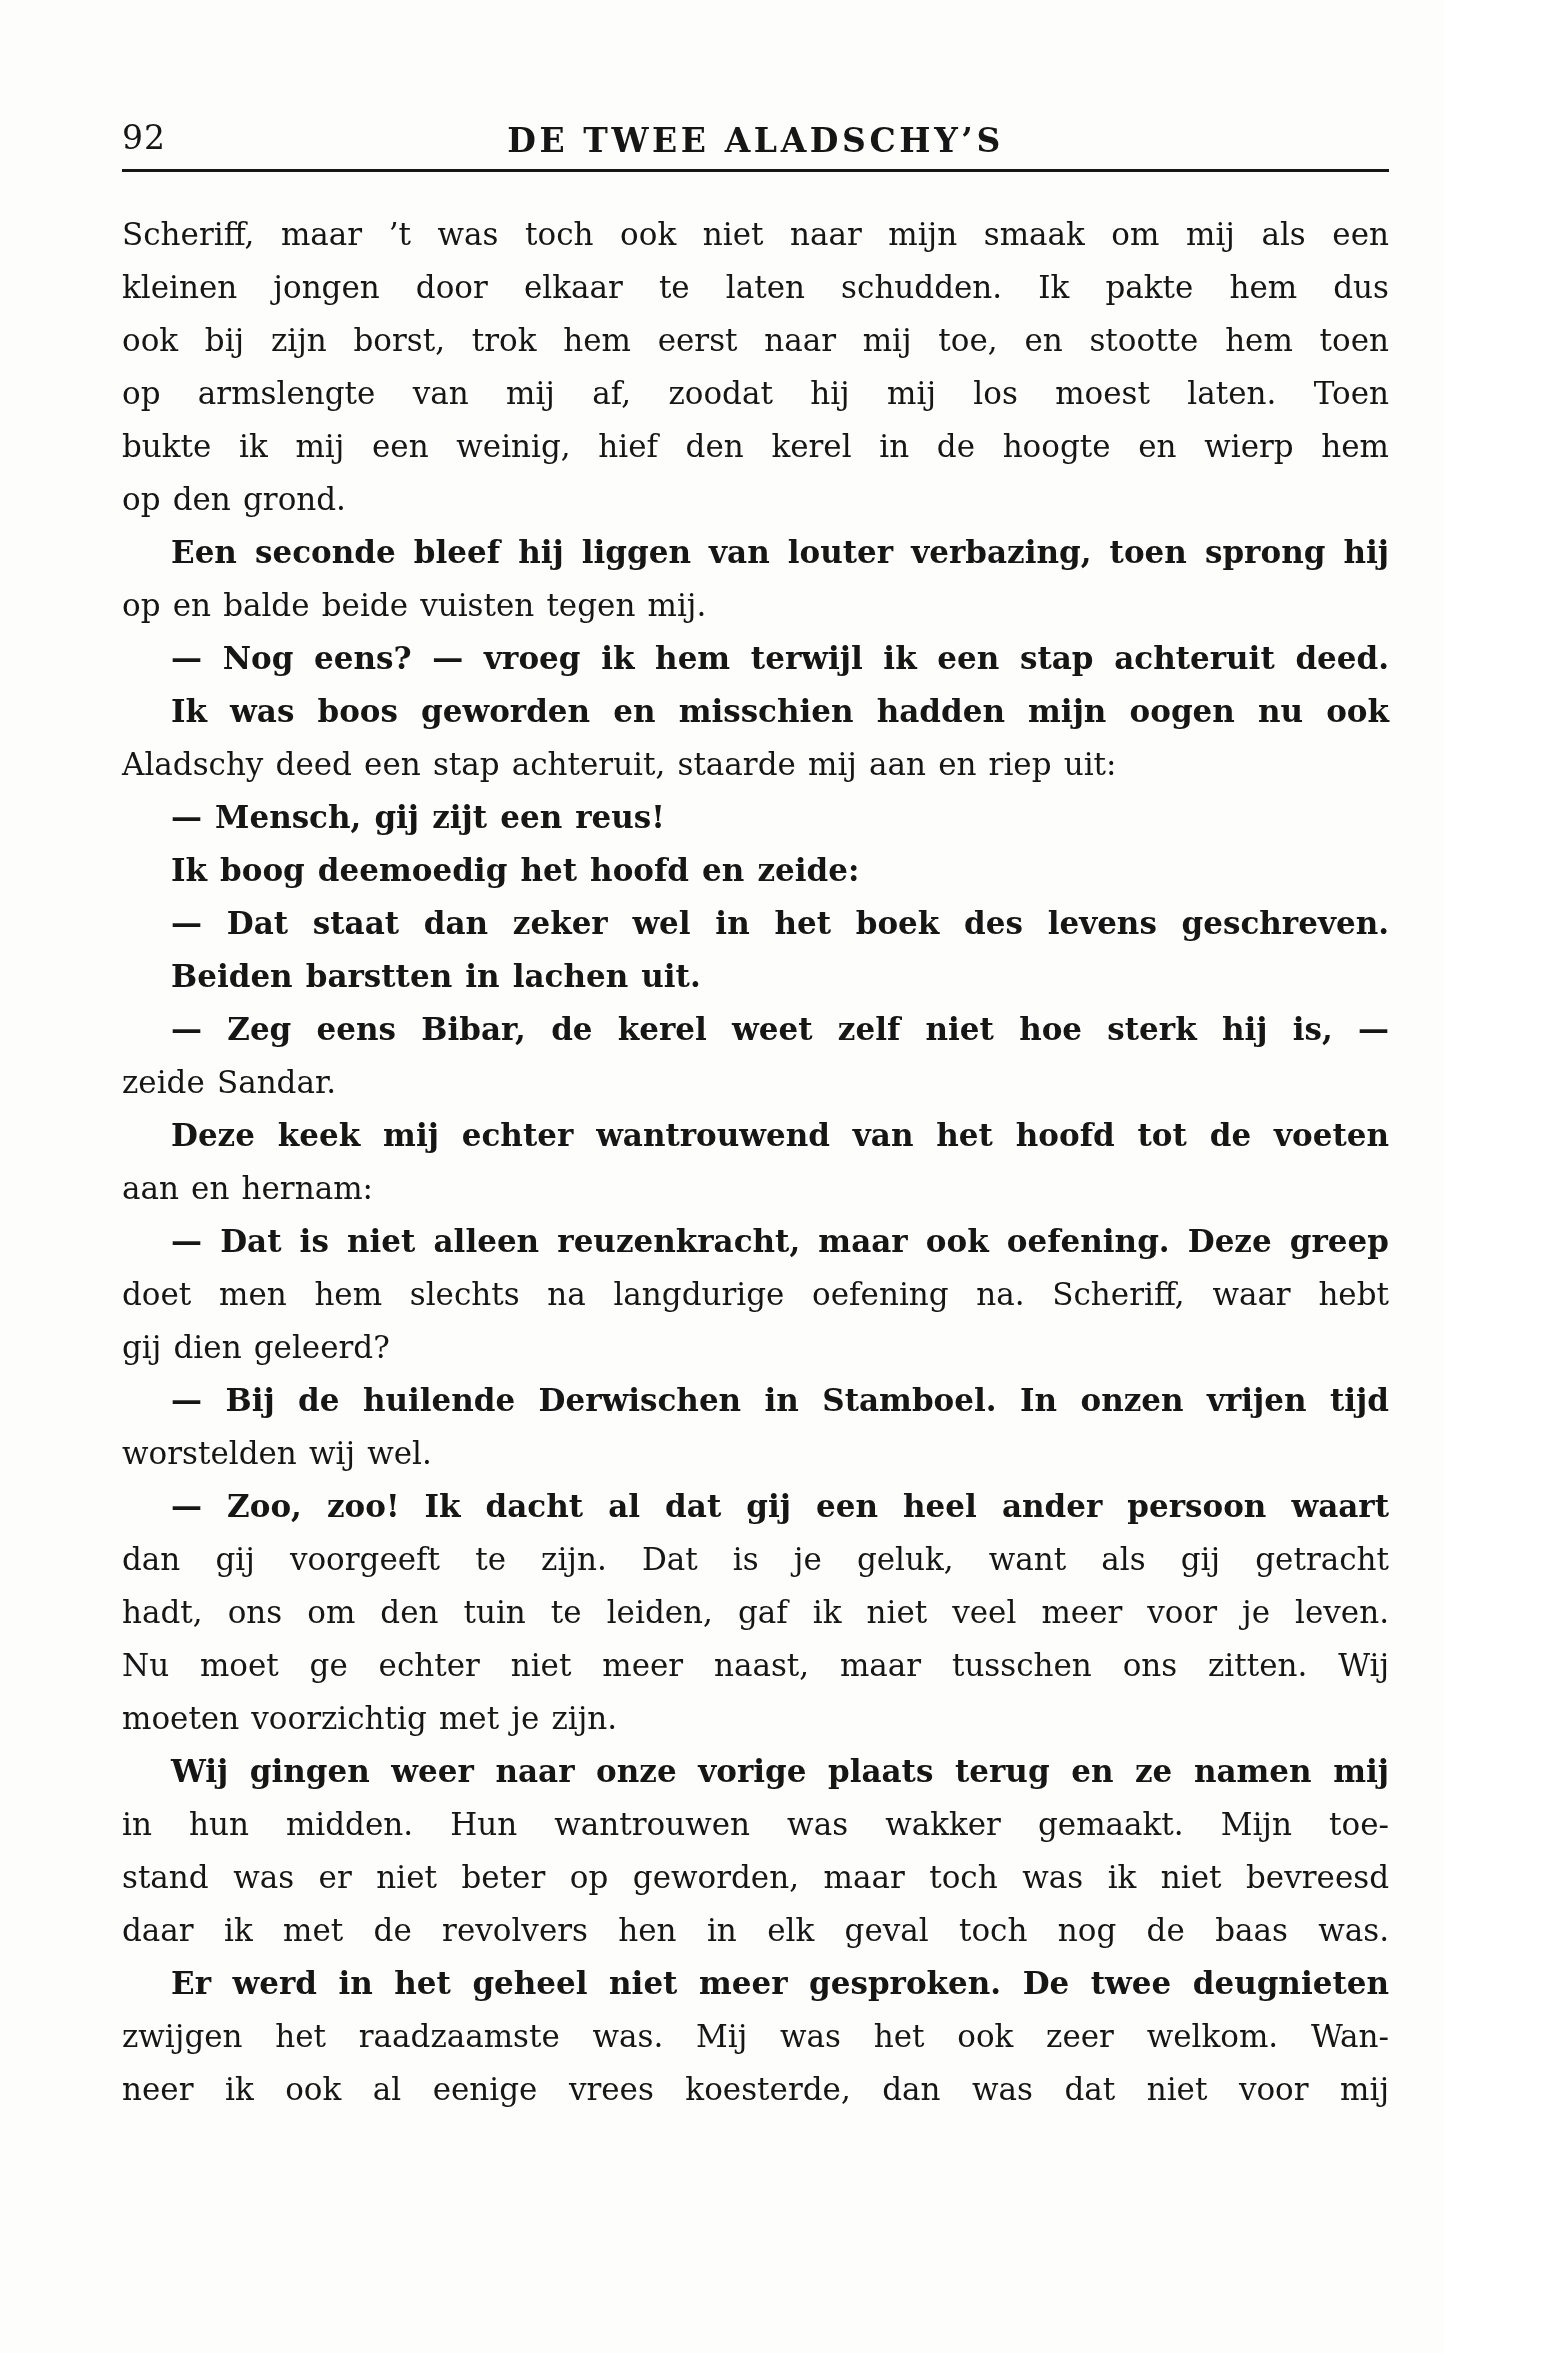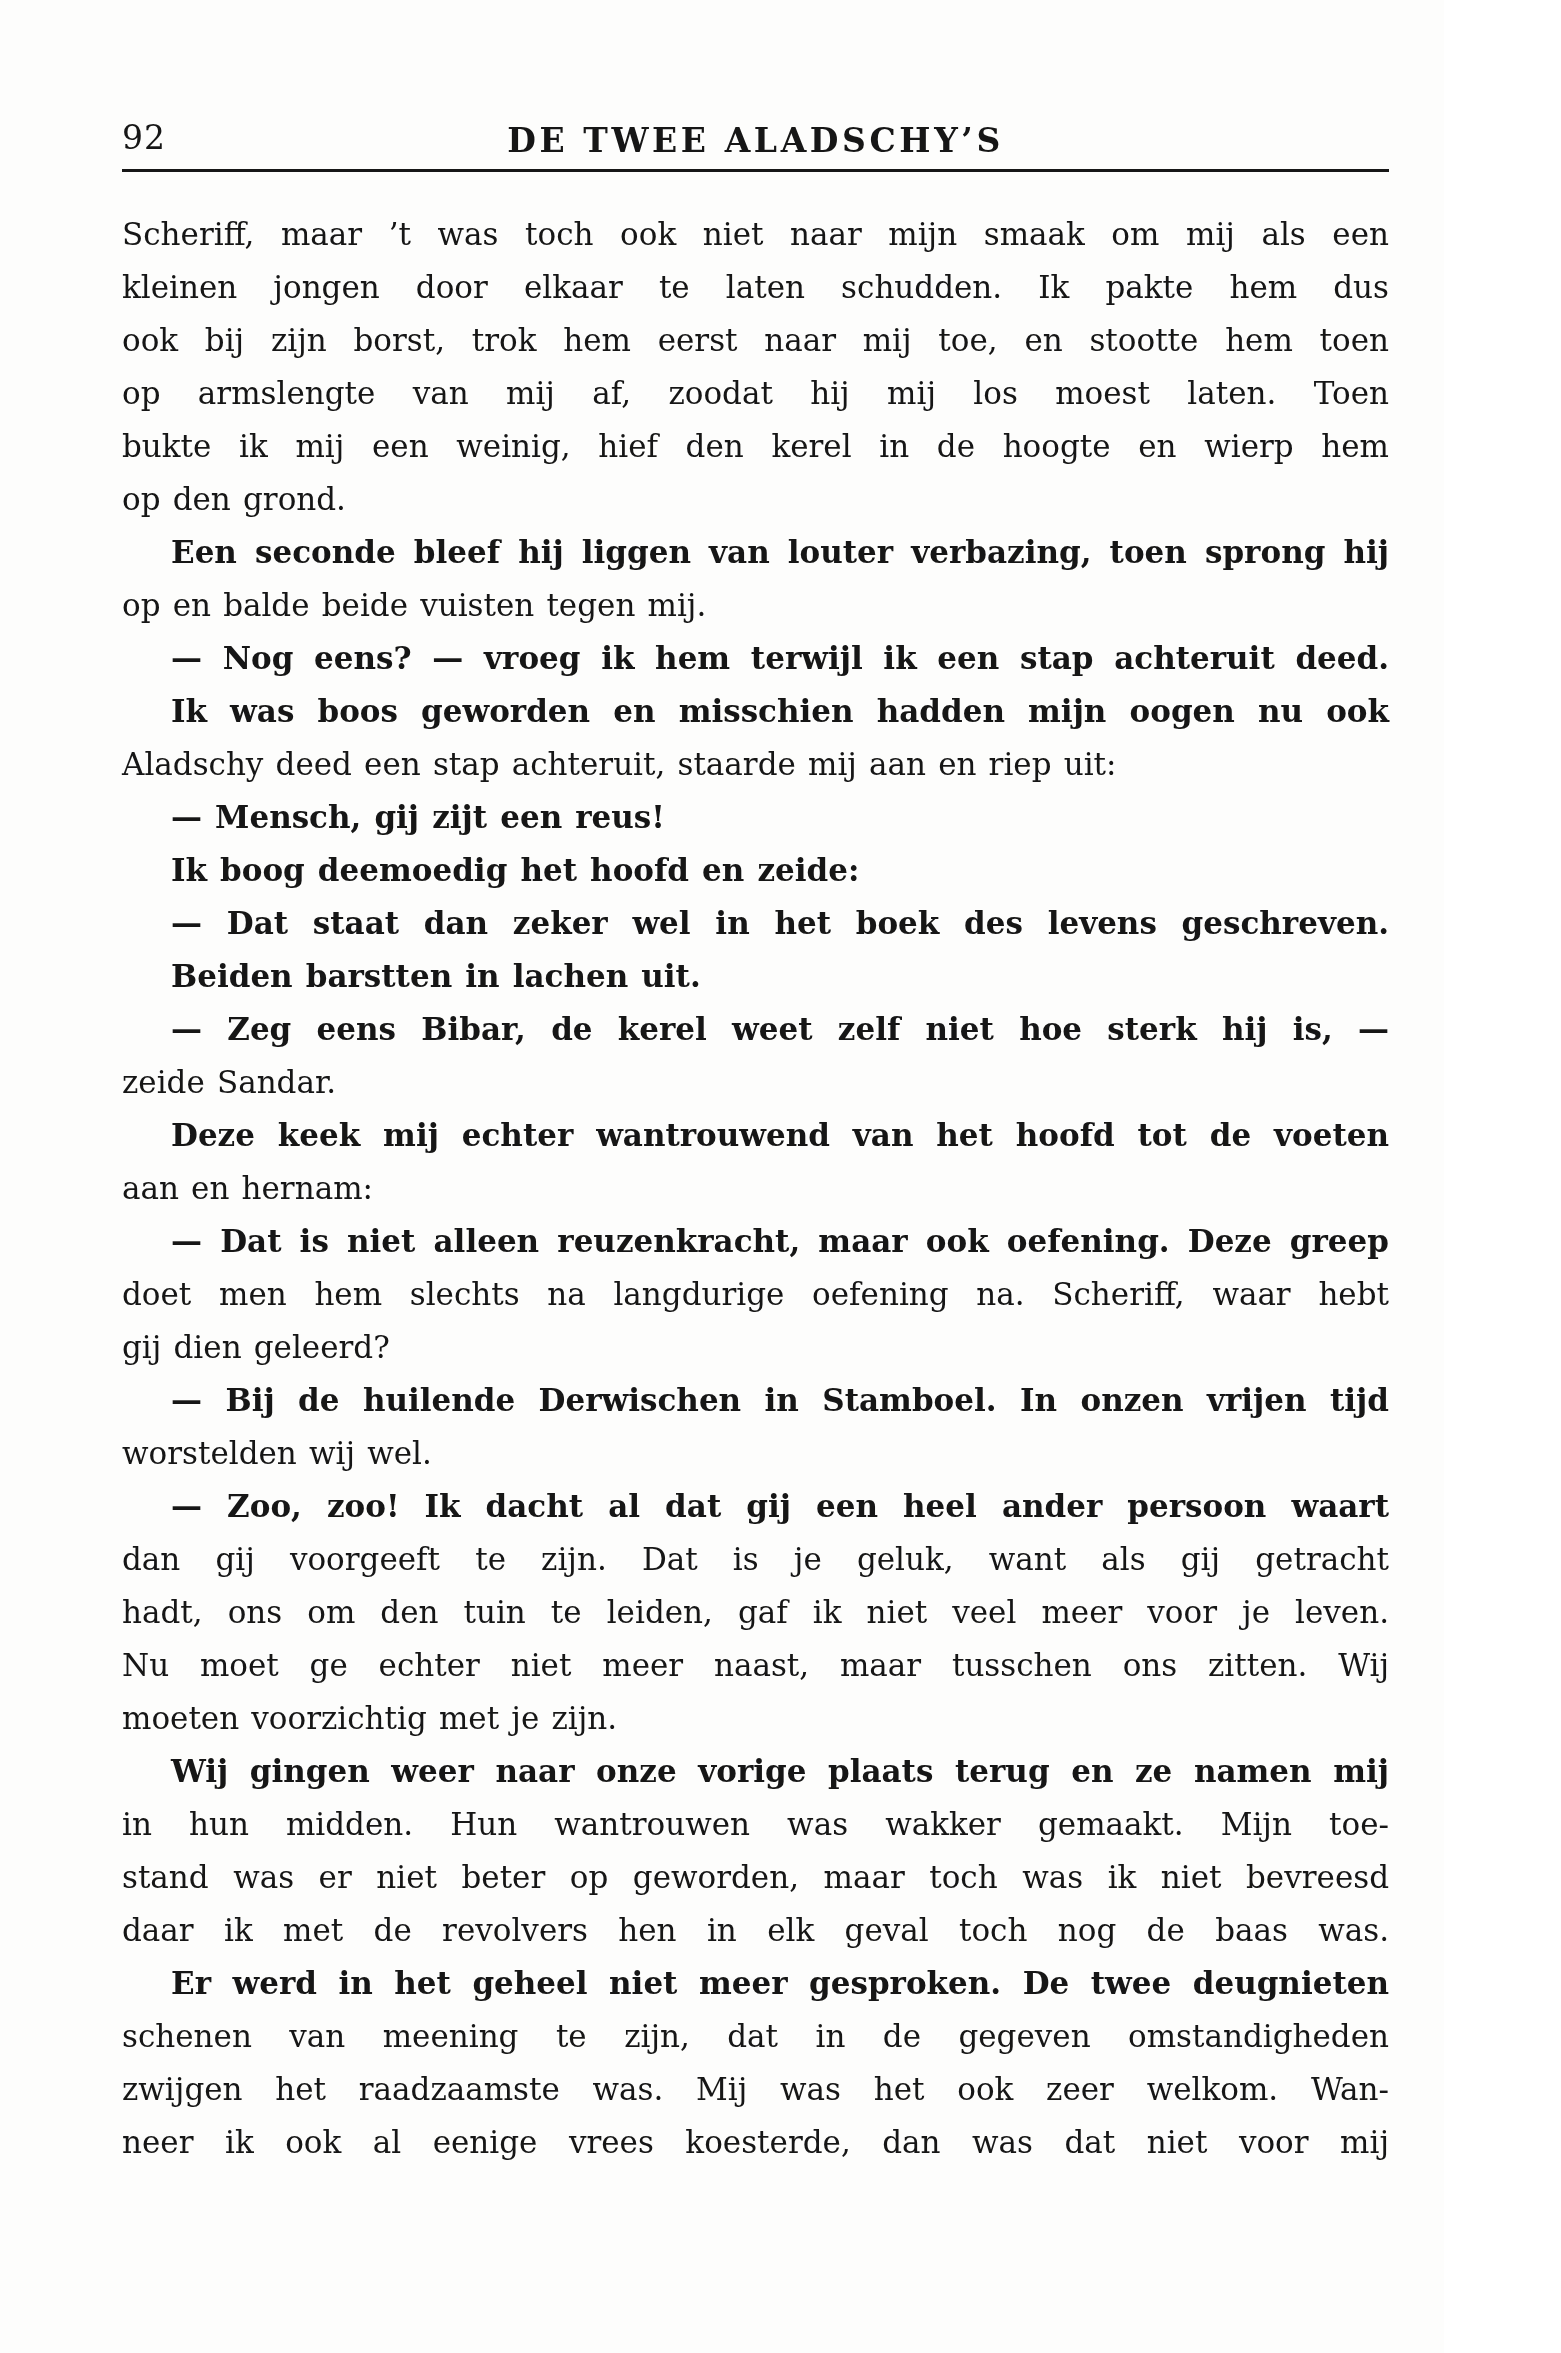--- a/index.html
+++ b/index.html
@@ -103,19 +103,18 @@
         <div class="line indent j">— Zoo, zoo! Ik dacht al dat gij een heel ander persoon waart</div>
         <div class="line j">dan gij voorgeeft te zijn. Dat is je geluk, want als gij getracht</div>
         <div class="line j">hadt, ons om den tuin te leiden, gaf ik niet veel meer voor je leven.</div>
         <div class="line j">Nu moet ge echter niet meer naast, maar tusschen ons zitten. Wij</div>
         <div class="line">moeten voorzichtig met je zijn.</div>
         <div class="line indent j">Wij gingen weer naar onze vorige plaats terug en ze namen mij</div>
         <div class="line j">in hun midden. Hun wantrouwen was wakker gemaakt. Mijn toe-</div>
         <div class="line j">stand was er niet beter op geworden, maar toch was ik niet bevreesd</div>
         <div class="line j">daar ik met de revolvers hen in elk geval toch nog de baas was.</div>
         <div class="line indent j">Er werd in het geheel niet meer gesproken. De twee deugnieten</div>
-        <div class="line j">schenen van meening te zijn, dat in de gegeven omstandigheden</div>
         <div class="line j">zwijgen het raadzaamste was. Mij was het ook zeer welkom. Wan-</div>
         <div class="line j">neer ik ook al eenige vrees koesterde, dan was dat niet voor mij</div>
       </div>
   </div>
 </div>
 
 
 </body></html>

